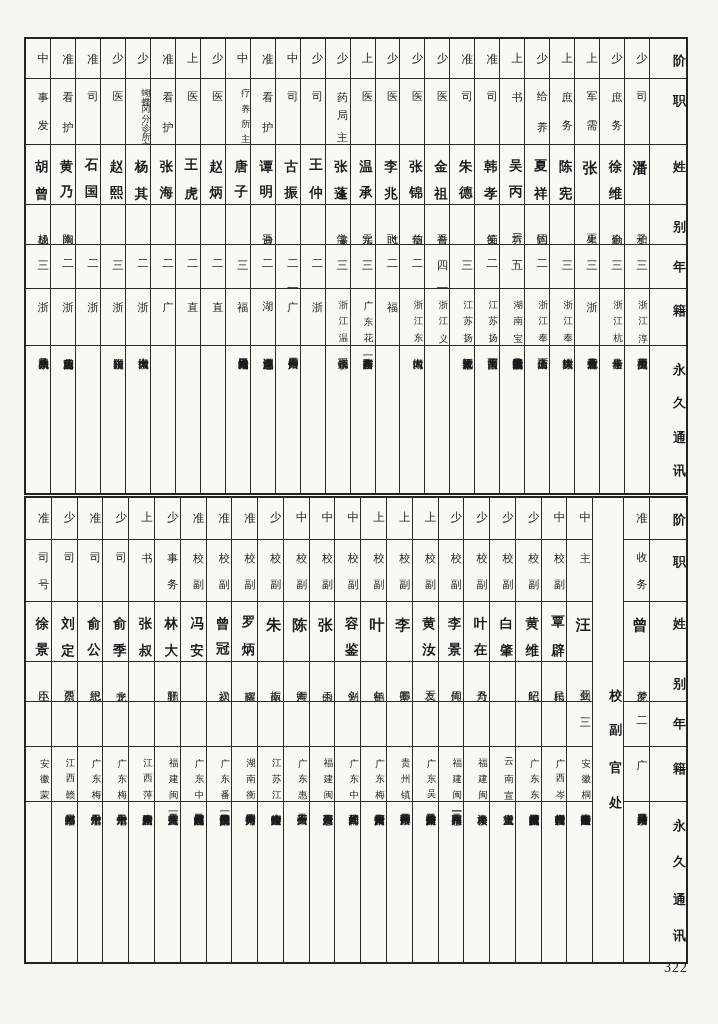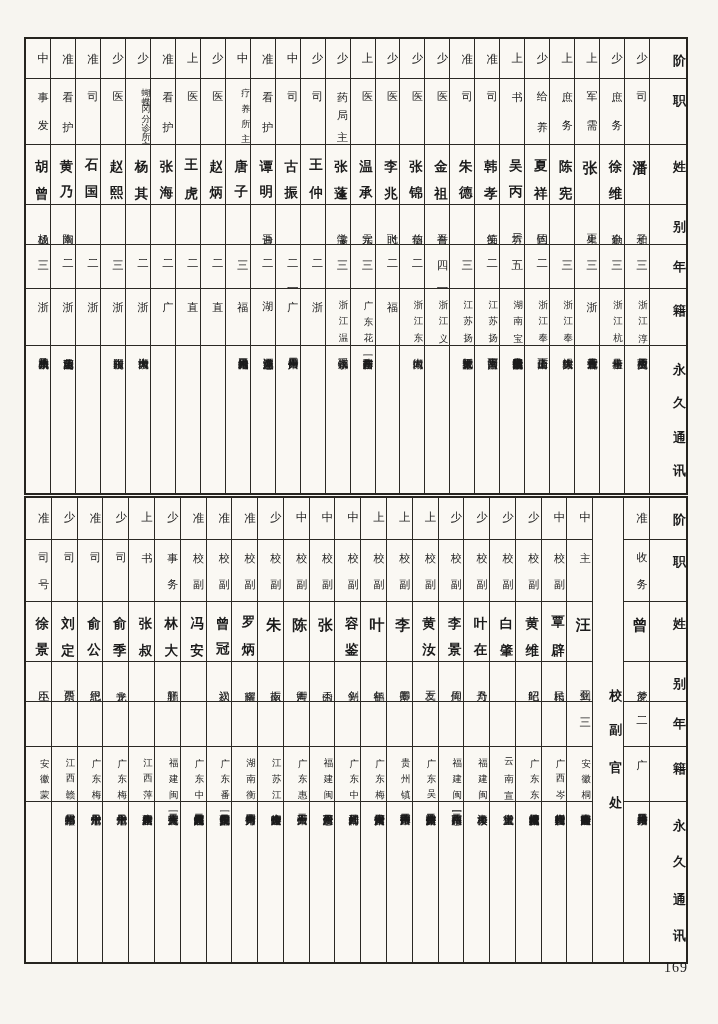--- a/index.html
+++ b/index.html
@@ -489,14 +489,14 @@
       <div class="col">
         <div class="cell rank spread" style="height: 42px;">准尉</div>
         <div class="cell pos spread" style="height: 62px;">司号长</div>
         <div class="cell name spread long" style="height: 60px;">徐景才</div>
         <div class="cell alias center" style="height: 40px;">小臣</div>
         <div class="cell age spread" style="height: 45px;"></div>
         <div class="cell origin spread small" style="height: 55px;">安徽蒙城</div>
         <div class="cell addr" style="height: 160px;"></div>
       </div>
     </div>
-  <div class="page-number">169</div>
+  <div class="page-number">322</div>
 </div>
 
 </body></html>

